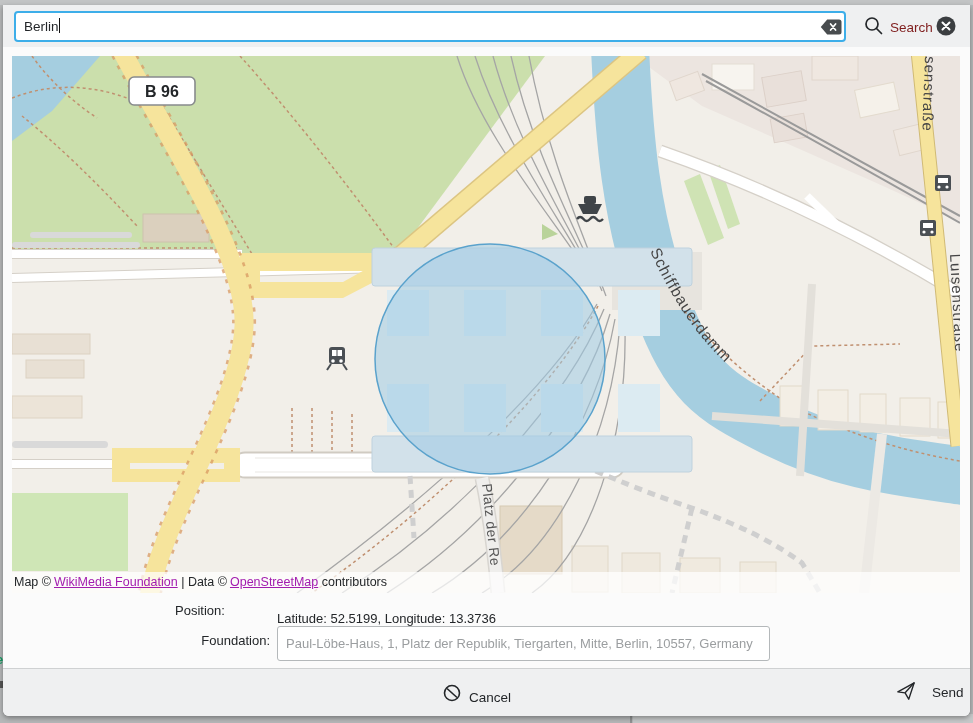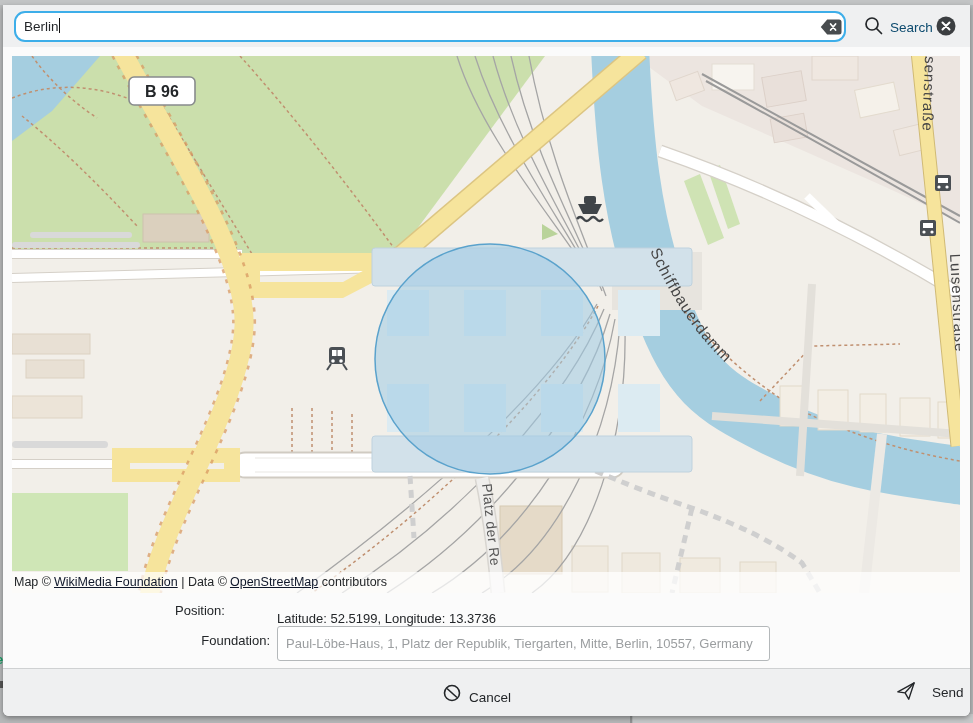--- a/index.html
+++ b/index.html
@@ -6,39 +6,39 @@
   body{font-family:"Liberation Sans","DejaVu Sans",sans-serif;color:#232629;}
   .stage{position:relative;width:973px;height:723px;background:#b5b7b8;overflow:hidden;}
   .backdrop-top{position:absolute;left:0;top:0;width:973px;height:5px;background:#c2c4c5;}
   .backdrop-right-pane{position:absolute;left:633px;top:714px;width:340px;height:9px;background:#c6c8c9;}
   .backdrop-divider{position:absolute;left:630px;top:714px;width:2px;height:9px;background:#8f9192;}
   .artifact-green{position:absolute;left:-4px;top:652px;font-size:13px;font-weight:bold;color:#169a62;}
   .artifact-dark{position:absolute;left:0;top:681px;width:3px;height:7px;background:#555;}
   .dialog{position:absolute;left:3px;top:5px;width:967px;height:711px;background:#fbfbfb;border-radius:0 0 6px 6px;box-shadow:0 2px 5px rgba(0,0,0,.35);}
   .header{position:absolute;left:3px;top:5px;width:967px;height:42px;background:#eff0f1;}
   .clear-icon{position:absolute;left:820px;top:19px;width:22px;height:16px;cursor:pointer;}
-  .search-button{position:absolute;left:860px;top:13px;height:28px;display:flex;align-items:center;gap:7px;background:transparent;border:none;font-size:13.5px;color:#0c4a6e;cursor:pointer;font-family:inherit;padding:0 4px;}
+  .search-button{position:absolute;left:860px;top:13px;height:28px;display:flex;align-items:center;gap:7px;background:transparent;border:none;font-size:13.5px;color:#7f1d1d;cursor:pointer;font-family:inherit;padding:0 4px;}
   .close-button{position:absolute;left:936px;top:16px;width:20px;height:20px;border:none;background:transparent;padding:0;cursor:pointer;}
   .map-wrap{position:absolute;left:12px;top:56px;width:948px;height:537px;overflow:hidden;background:#f2efe9;}
   .map-wrap svg{display:block;}
   .attribution{position:absolute;left:0;bottom:0;width:948px;height:21px;background:rgba(255,255,255,0.72);font-size:12.5px;line-height:21px;padding-left:2px;box-sizing:border-box;color:#232629;}
-  .attribution a{color:#0f172a;text-decoration:underline;cursor:pointer;}
+  .attribution a{color:#a21caf;text-decoration:underline;cursor:pointer;}
   .attribution span{margin-right:3px;}
   .form-row-position{position:absolute;left:0;top:603px;width:973px;height:18px;font-size:13px;}
   .form-label-pos{position:absolute;left:130px;top:0;width:140px;text-align:center;}
   .form-value-pos{position:absolute;left:277px;top:8px;}
   .form-row-desc{position:absolute;left:0;top:626px;width:973px;height:28px;font-size:13px;}
   .form-label-desc{position:absolute;left:130px;top:7px;width:140px;text-align:right;}
   .desc-input{position:absolute;left:277px;top:0;width:493px;height:35px;box-sizing:border-box;border:1px solid #b4b8ba;border-radius:3px;background:#fff;font-size:13px;padding:9px 8px;color:#232629;font-family:inherit;outline:none;}
   .desc-input::placeholder{color:#9b9ea0;opacity:1;}
   .footer{position:absolute;left:3px;top:668px;width:967px;height:48px;background:#eff0f1;border-top:1px solid #cfd1d2;border-radius:0 0 6px 6px;box-sizing:border-box;}
   .cancel-button{position:absolute;left:437px;top:678px;height:28px;display:flex;align-items:flex-end;gap:8px;background:transparent;border:none;font-size:13.5px;color:#232629;cursor:pointer;font-family:inherit;}
   .send-button{position:absolute;left:890px;top:678px;height:28px;display:flex;align-items:center;gap:16px;background:transparent;border:none;font-size:13.5px;color:#232629;cursor:pointer;font-family:inherit;}
   .caret{display:inline-block;width:1px;height:15px;background:#111;vertical-align:-2px;}
-  .search-fake{position:absolute;left:14px;top:11px;width:832px;height:31px;box-sizing:border-box;background:#fff;border:2px solid #3daee9;border-radius:11px;font-size:13.5px;line-height:27px;padding:0 30px 0 8px;cursor:text;}
+  .search-fake{position:absolute;left:14px;top:11px;width:832px;height:31px;box-sizing:border-box;background:#fff;border:2px solid #3daee9;border-radius:4px;font-size:13.5px;line-height:27px;padding:0 30px 0 8px;cursor:text;}
 </style>
 </head>
 <body>
 
 <div class="stage">
   <div class="backdrop-top"></div>
   <div class="backdrop-right-pane"></div>
   <div class="backdrop-divider"></div>
   <div class="artifact-green">e</div>
   <div class="artifact-dark"></div>

